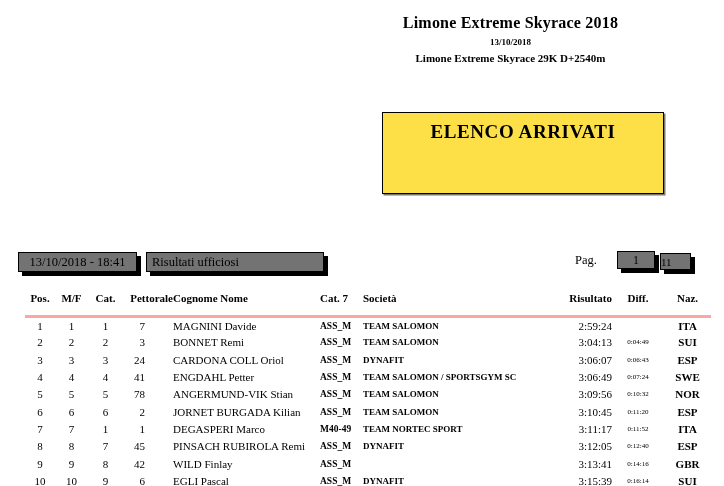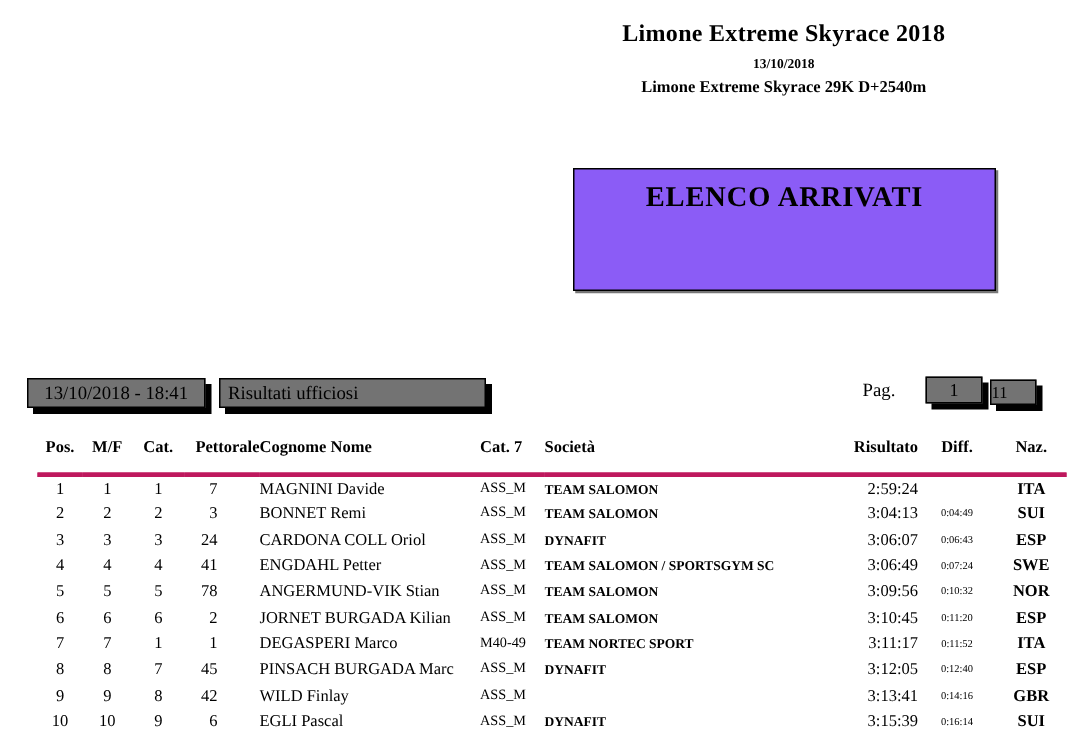--- a/index.html
+++ b/index.html
@@ -7,29 +7,29 @@
   body {
     background: #ffffff;
     color: #000;
     font-family: "Liberation Serif", serif;
     position: relative;
     overflow: hidden;
   }
   .page { position: absolute; inset: 0; background: #fff; }
 
   
-  .doc-header { position: absolute; left: 360px; top: 14px; width: 325px; text-align: center; }
+  .doc-header { position: absolute; left: 348px; top: 14px; width: 325px; text-align: center; }
   .doc-title { font-size: 16px; font-weight: bold; letter-spacing: 0.2px; }
   .doc-date { font-size: 9px; font-weight: bold; margin-top: 5px; }
   .doc-subtitle { font-size: 11px; font-weight: bold; margin-top: 5px; }
 
   
   .banner {
     position: absolute; left: 382px; top: 112px; width: 282px; height: 82px;
-    border: 1.5px solid #000; background: #8b5cf6;
+    border: 1.5px solid #000; background: #fde047;
     box-shadow: 1.5px 1.5px 0 #777;
   }
   .banner-text {
     text-align: center; font-weight: bold; font-size: 19px;
     margin-top: 8px; letter-spacing: 0.6px;
   }
 
   
   .shadow-box {
     position: absolute; background: #737373; border: 1.2px solid #000;
@@ -42,34 +42,34 @@
   .box-page     { left: 617px; top: 251px; width: 38px; height: 18px; justify-content: center; font-size: 12px; }
   .box-total    { left: 660px; top: 253px; width: 31px; height: 17px; font-size: 11px; }
 
   
   table.results {
     position: absolute; left: 25px; top: 290px; width: 686px;
     border-collapse: collapse; table-layout: fixed;
   }
   .results th {
     font-size: 11px; font-weight: bold; padding: 2px 0 11px 0;
-    border-bottom: 3px solid #be185d; white-space: nowrap;
+    border-bottom: 3px solid #fca5a5; white-space: nowrap;
   }
   .results td {
     font-size: 11px; white-space: nowrap; overflow: hidden; padding: 0;
   }
   .results tbody tr { height: 17.3px; }
   .c-pos    { text-align: center; }
   .c-mf     { text-align: center; }
   .c-cat    { text-align: center; }
   .c-bib    { text-align: right; }
   td.c-bib  { padding-right: 28px; }
   .c-name   { text-align: left; padding-left: 2px; }
   .c-cat1   { text-align: left; padding-left: 8px; }
-  td.c-cat1 { font-weight: normal; font-size: 9.5px; margin-left: 16px; }
+  td.c-cat1 { font-weight: bold; font-size: 9.5px; margin-left: 16px; }
   .c-team   { text-align: left; padding-left: 8px; }
   td.c-team { font-weight: bold; font-size: 9px; }
   .c-result { text-align: right; }
   .c-diff   { text-align: center; }
   td.c-diff { font-size: 7px; }
   .c-naz    { text-align: center; padding-right: 12px; }
   td.c-naz  { font-weight: bold; }
 </style>
 </head>
 <body>
@@ -210,21 +210,21 @@
           <td class="c-team">TEAM NORTEC SPORT</td>
           <td class="c-result">3:11:17</td>
           <td class="c-diff">0:11:52</td>
           <td class="c-naz">ITA</td>
         </tr>
         <tr>
           <td class="c-pos">8</td>
           <td class="c-mf">8</td>
           <td class="c-cat">7</td>
           <td class="c-bib">45</td>
-          <td class="c-name">PINSACH BURGADA Marc</td>
+          <td class="c-name">PINSACH RUBIROLA Remi</td>
           <td class="c-cat1">ASS_M</td>
           <td class="c-team">DYNAFIT</td>
           <td class="c-result">3:12:05</td>
           <td class="c-diff">0:12:40</td>
           <td class="c-naz">ESP</td>
         </tr>
         <tr>
           <td class="c-pos">9</td>
           <td class="c-mf">9</td>
           <td class="c-cat">8</td>

